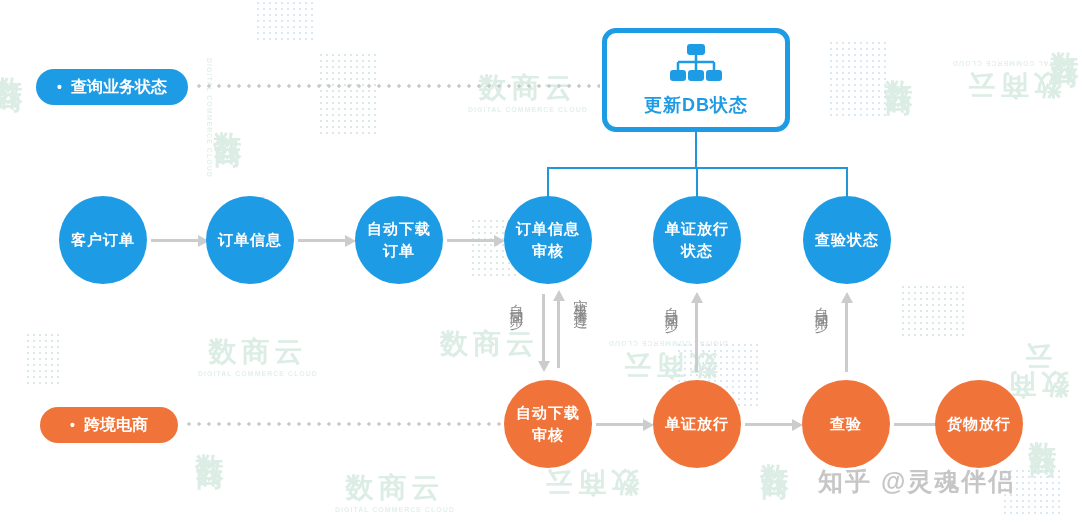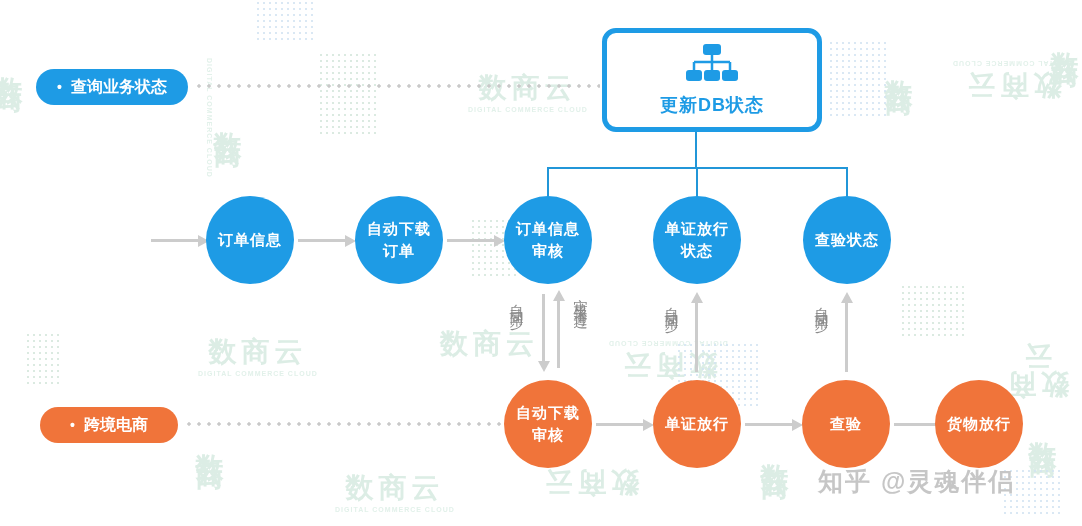--- a/index.html
+++ b/index.html
@@ -19,21 +19,21 @@
   
   .pill{position:absolute;height:36px;border-radius:18px;color:#fff;font-weight:bold;font-size:16px;
     display:flex;align-items:center;justify-content:center;gap:9px;box-sizing:border-box;padding:0 16px;white-space:nowrap;}
   .pill.blue{background:#1e9be5;}
   .pill.orange{background:#f0743a;}
   .pill .bullet{font-size:14px;}
   
   .dotline{position:absolute;height:4px;background-image:radial-gradient(circle,#c9c9c9 1.5px,transparent 1.8px);
     background-size:10px 4px;background-repeat:repeat-x;background-position:left center;}
   
-  .dbbox{position:absolute;left:602px;top:28px;width:220px;height:104px;background:#fff;
+  .dbbox{position:absolute;left:602px;top:28px;width:188px;height:104px;background:#fff;
     border:5px solid #1e9be5;border-radius:14px;box-sizing:border-box;
     display:flex;flex-direction:column;align-items:center;justify-content:center;gap:7px;z-index:3;}
   .dbbox .label{color:#1e9be5;font-weight:bold;font-size:18px;letter-spacing:1px;}
   
   .connector{position:absolute;background:#2196d8;z-index:1;}
   
   .node{position:absolute;width:88px;height:88px;border-radius:50%;z-index:2;
     display:flex;flex-direction:column;align-items:center;justify-content:center;
     color:#fff;font-weight:bold;font-size:15px;line-height:1.5;text-align:center;letter-spacing:1px;}
   .node.blue{background:#1e9be5;}
@@ -134,20 +134,24 @@
     </svg>
     <span class="label">更新DB状态</span>
   </div>
 
   <div class="connector" style="left:695px;top:132px;width:2px;height:36px;"></div>
   <div class="connector" style="left:547px;top:167px;width:301px;height:2px;"></div>
   <div class="connector" style="left:547px;top:167px;width:2px;height:31px;"></div>
   <div class="connector" style="left:696px;top:167px;width:2px;height:31px;"></div>
   <div class="connector" style="left:846px;top:167px;width:2px;height:31px;"></div>
 
+  <div class="node blue" style="left:59px;top:196px;">
+    <span>客户订单</span>
+      <span></span>
+  </div>
   <div class="node blue" style="left:206px;top:196px;">
     <span>订单信息</span>
       <span></span>
   </div>
   <div class="node blue" style="left:355px;top:196px;">
     <span>自动下载</span>
       <span>订单</span>
   </div>
   <div class="node blue" style="left:504px;top:196px;">
     <span>订单信息</span>

